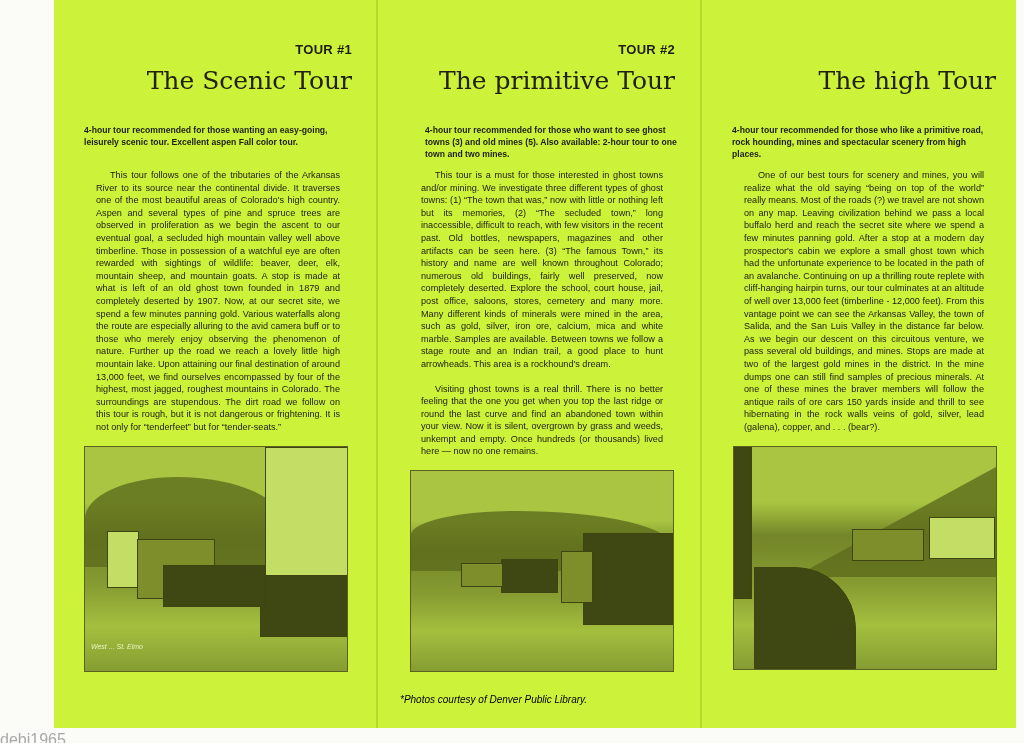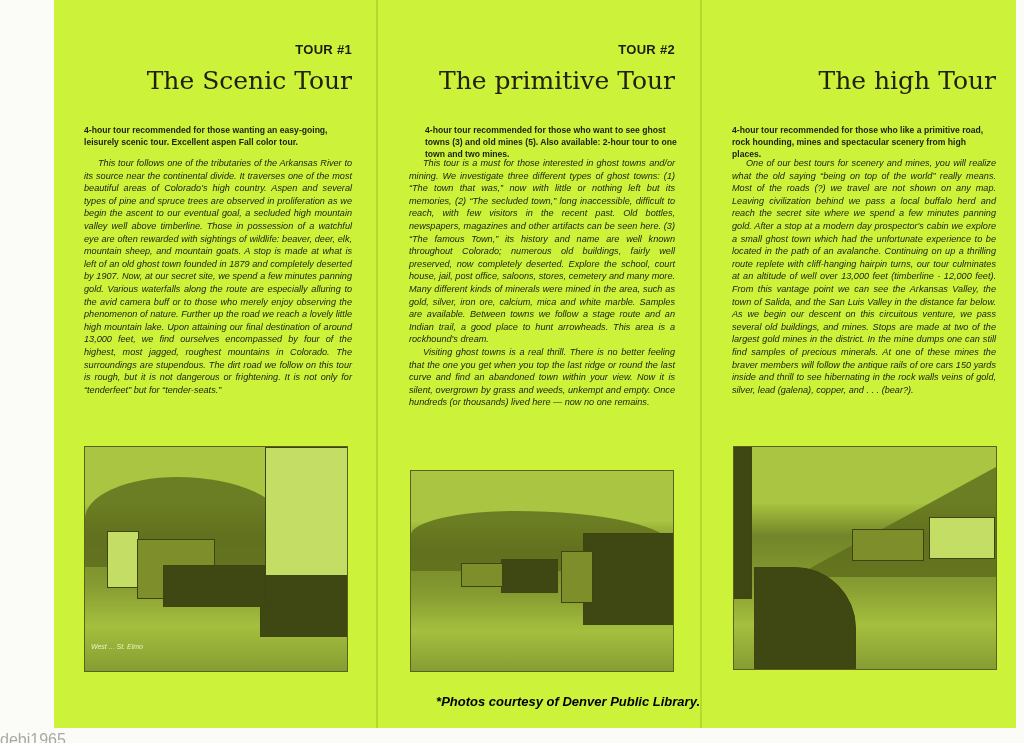--- a/index.html
+++ b/index.html
@@ -23,36 +23,36 @@
   .tour-title {
     position:absolute; top:66px; left:0; right:0; text-align:right;
     font-family:"DejaVu Serif", serif; font-size:25px; color:#22200f;
   }
   .lead {
     position:absolute; top:111px; font-weight:bold; font-size:8.6px; line-height:12px;margin-top:13px;
   }
   .body-text {
     position:absolute; font-size:9.15px; line-height:12.6px; text-align:justify;
   }
-  .body-text p { margin:0; text-indent:14px;font-style:italic; }
+  .body-text p { margin:12px; text-indent:14px; }
   .photo {
     position:absolute; border:1px solid #5a6020;
     background:
       linear-gradient(180deg, rgba(200,235,80,0.0) 0%, rgba(200,235,80,0) 25%, rgba(70,80,20,0.55) 40%, rgba(70,80,20,0.35) 62%, rgba(160,185,60,0.5) 80%, rgba(110,130,40,0.6) 100%),
       #a9c541;
     overflow:hidden;
   }
   .photo .hill { position:absolute; background:#5d6b1c; opacity:.8; }
   .photo .bld { position:absolute; background:#7d8e2a; border:1px solid #3e4510; }
   .photo .bld.light { background:#c4dd64; }
   .photo .bld.dark { background:#3f4812; }
   .photo .cap { position:absolute; font-size:7px; color:#e8f4c0; font-style:italic; line-height:8px; }
   .footnote {
-    position:absolute; top:694px; left:400px; width:300px; text-align:right;
-    font-size:13px; font-weight:bold; font-style:italic;
+    position:absolute; top:694px; left:400px; width:300px; text-align:left;
+    font-size:10px; font-weight:normal; font-style:italic;
   }
   .watermark { position:absolute; left:0; top:731px; font-size:16px; color:#a8a8a8; }
 </style>
 </head>
 <body>
 
 <div class="paper">
   <div class="fold" style="left:322px"></div>
   <div class="fold" style="left:646px"></div>
 </div>

